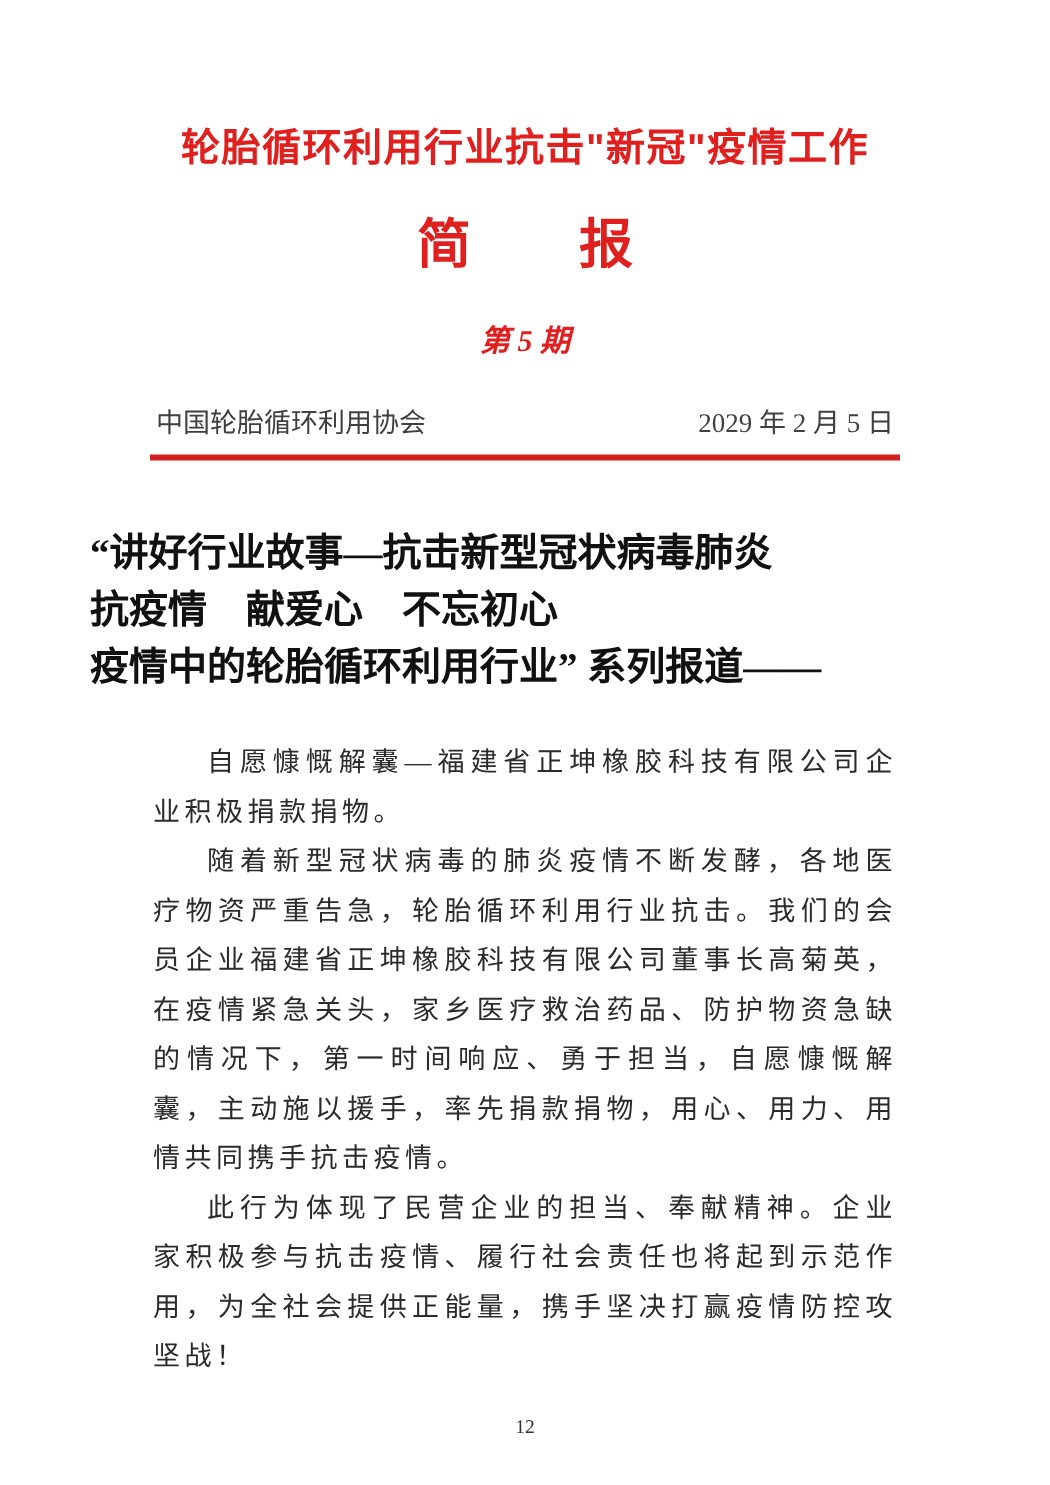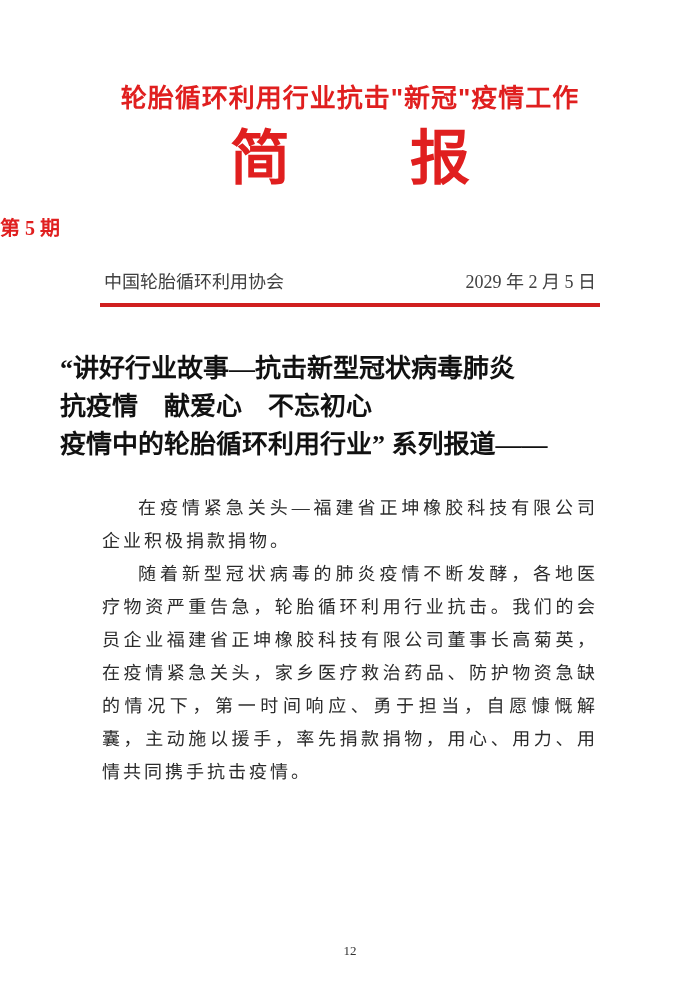--- a/index.html
+++ b/index.html
@@ -26,33 +26,35 @@
     font-family:"Liberation Sans", sans-serif;
     font-weight:bold;
     font-size:26px;
     line-height:32px;
     color:var(--accent-red);
     letter-spacing:1px;
   }
   .masthead-brief{
     margin-top:25px;
     text-align:center;
-    font-family:Liberation Mono, monospace;
+    font-family:Liberation Sans, sans-serif;
     font-weight:bold;
-    font-size:60px;
+    font-size:36px;
     line-height:48px;
     color:var(--accent-red);
   }
   .masthead-issue{
     margin-top:29px;
+    text-align:center;
     font-family:"Liberation Serif", serif;
     font-weight:bold;
     font-size:20px;
     line-height:24px;
     color:var(--accent-red);
+    font-style:italic;
   }
   
   .meta-row{
     margin:30px 104px 0 104px;
     display:flex;
     justify-content:space-between;
     align-items:baseline;
     font-size:18px;
     line-height:24px;
     color:#404040;
@@ -117,19 +119,20 @@
 
   <div class="red-rule"></div>
 
   <div class="article-title">
     <div>“讲好行业故事—抗击新型冠状病毒肺炎</div>
     <div>抗疫情　献爱心　不忘初心</div>
     <div>疫情中的轮胎循环利用行业” 系列报道——</div>
   </div>
 
   <div class="article-body">
-    <p>在疫情紧急关头—福建省正坤橡胶科技有限公司企业积极捐款捐物。</p>
+    <p>自愿慷慨解囊—福建省正坤橡胶科技有限公司企业积极捐款捐物。</p>
     <p>随着新型冠状病毒的肺炎疫情不断发酵，各地医疗物资严重告急，轮胎循环利用行业抗击。我们的会员企业福建省正坤橡胶科技有限公司董事长高菊英，在疫情紧急关头，家乡医疗救治药品、防护物资急缺的情况下，第一时间响应、勇于担当，自愿慷慨解囊，主动施以援手，率先捐款捐物，用心、用力、用情共同携手抗击疫情。</p>
+    <p>此行为体现了民营企业的担当、奉献精神。企业家积极参与抗击疫情、履行社会责任也将起到示范作用，为全社会提供正能量，携手坚决打赢疫情防控攻坚战！</p>
   </div>
 
   <div class="page-footer">12</div>
 
 </div>
 
 </body></html>

